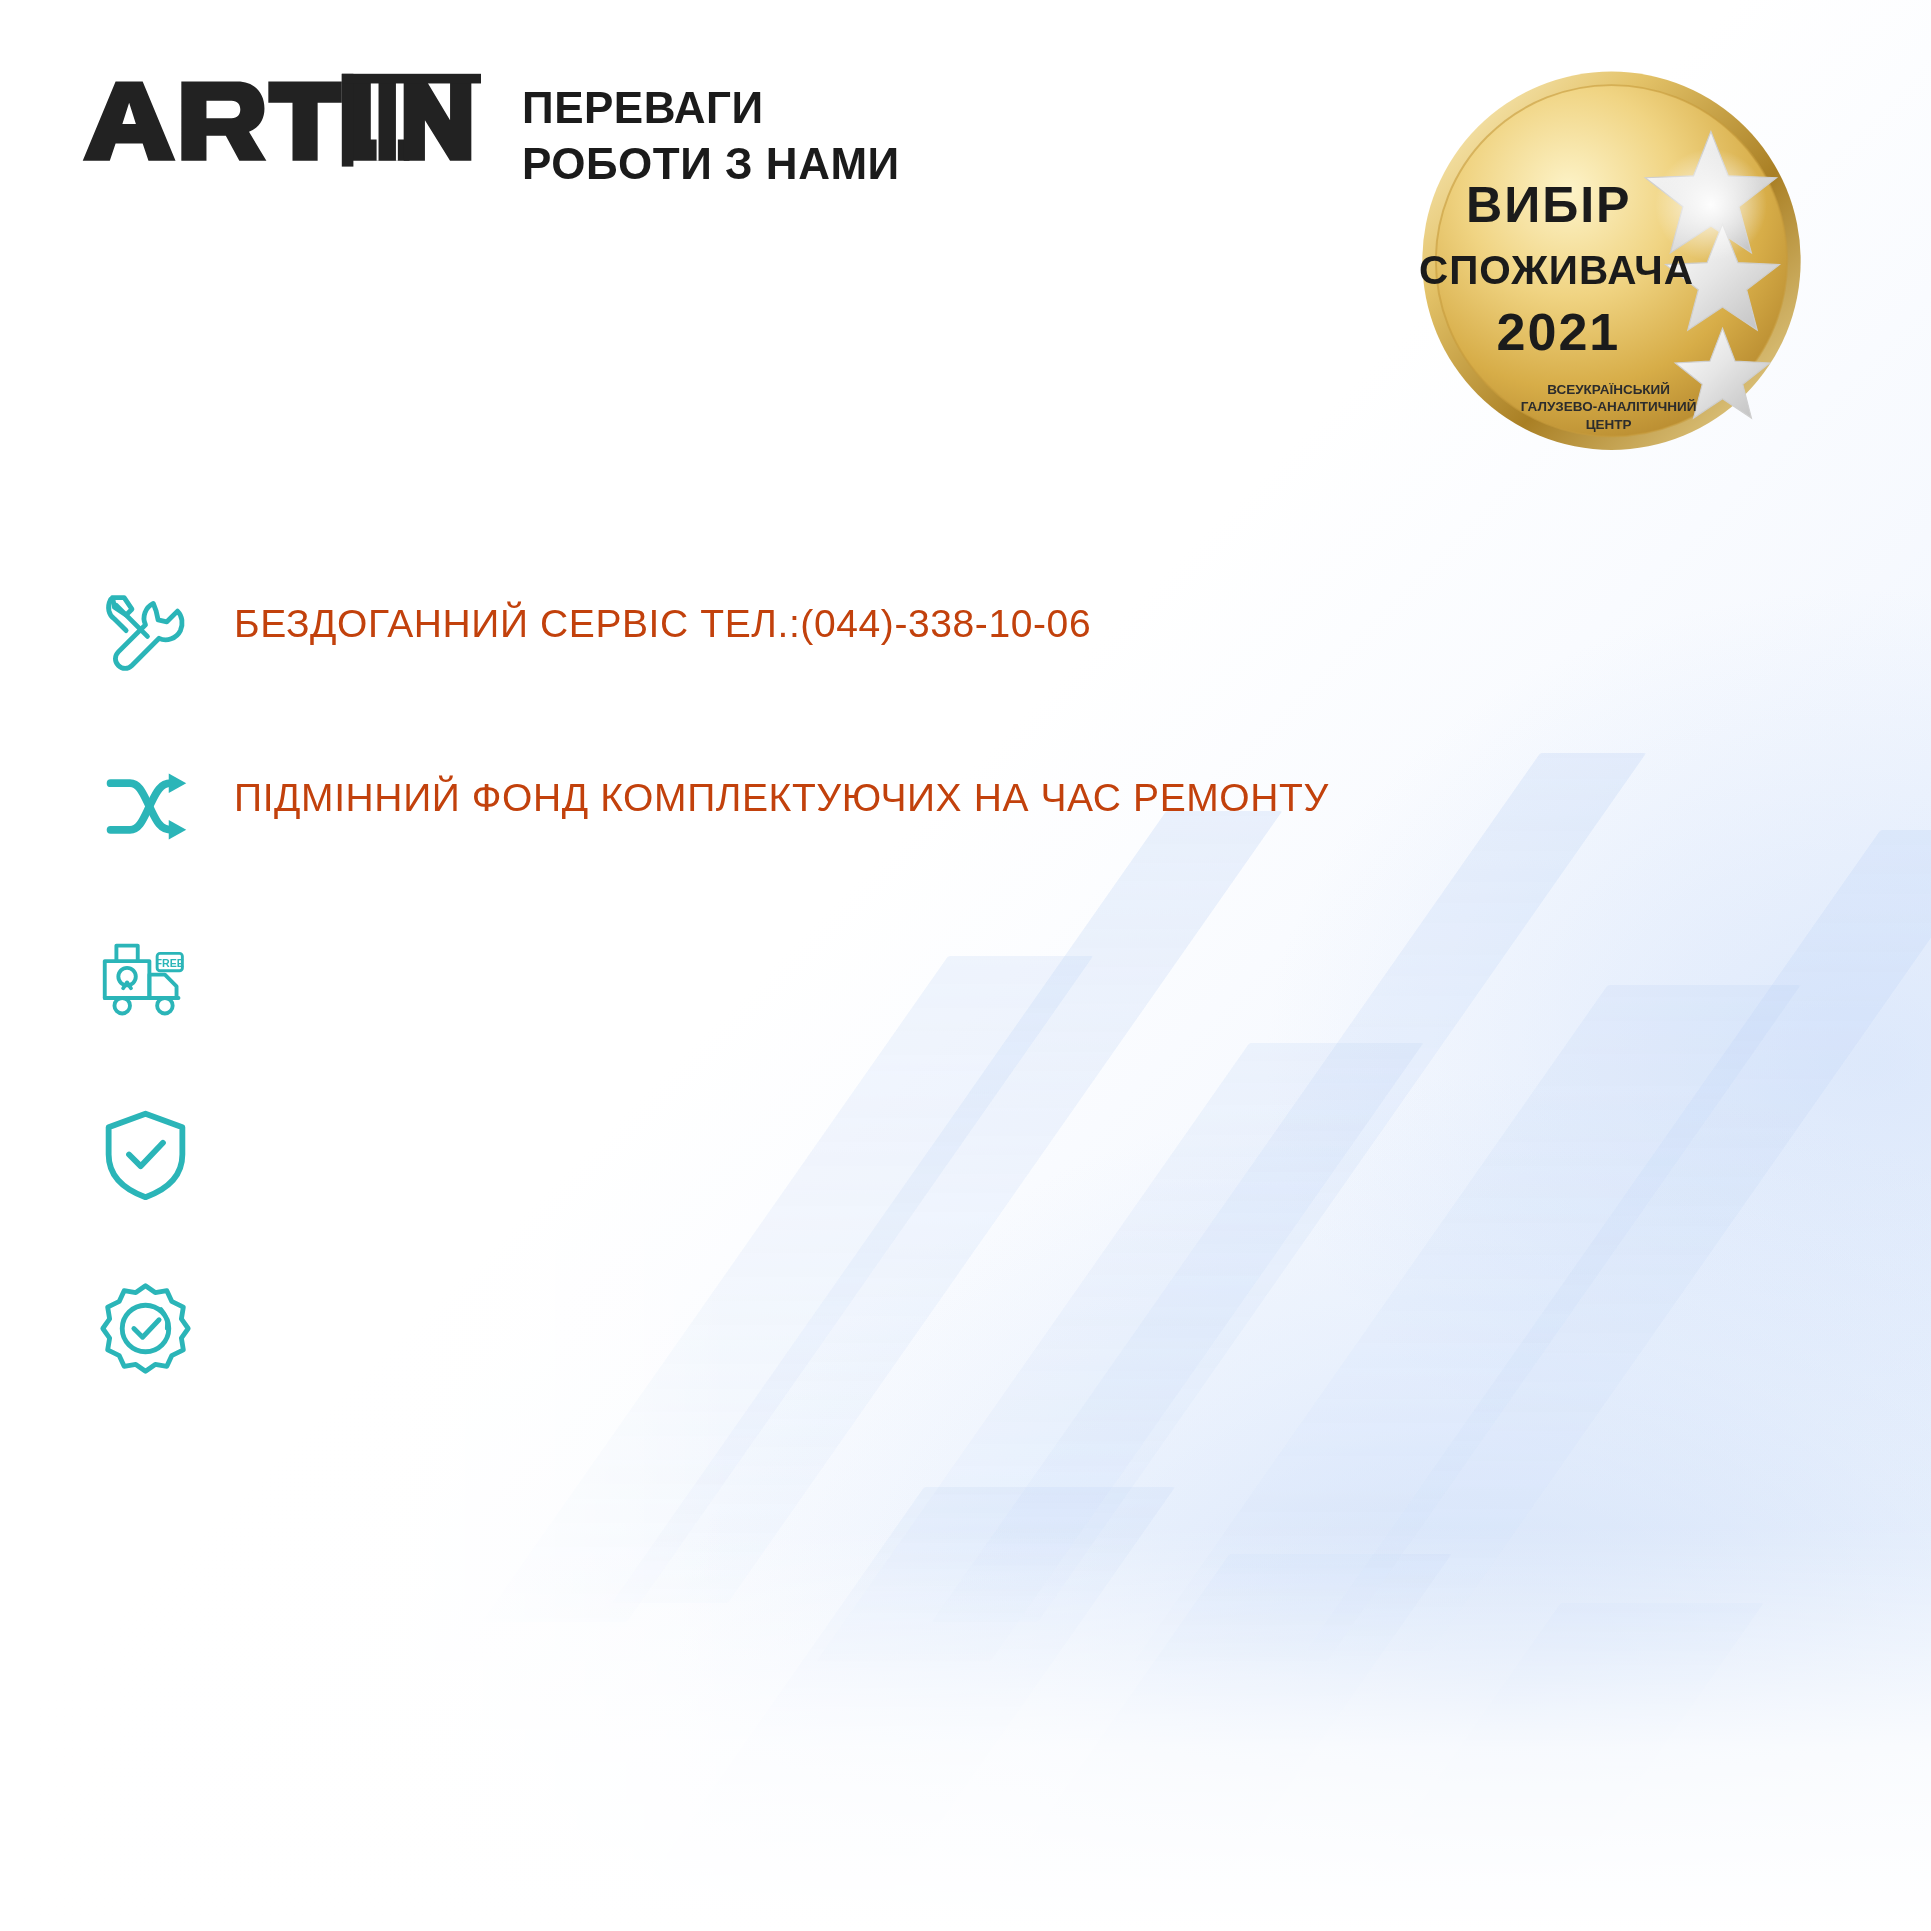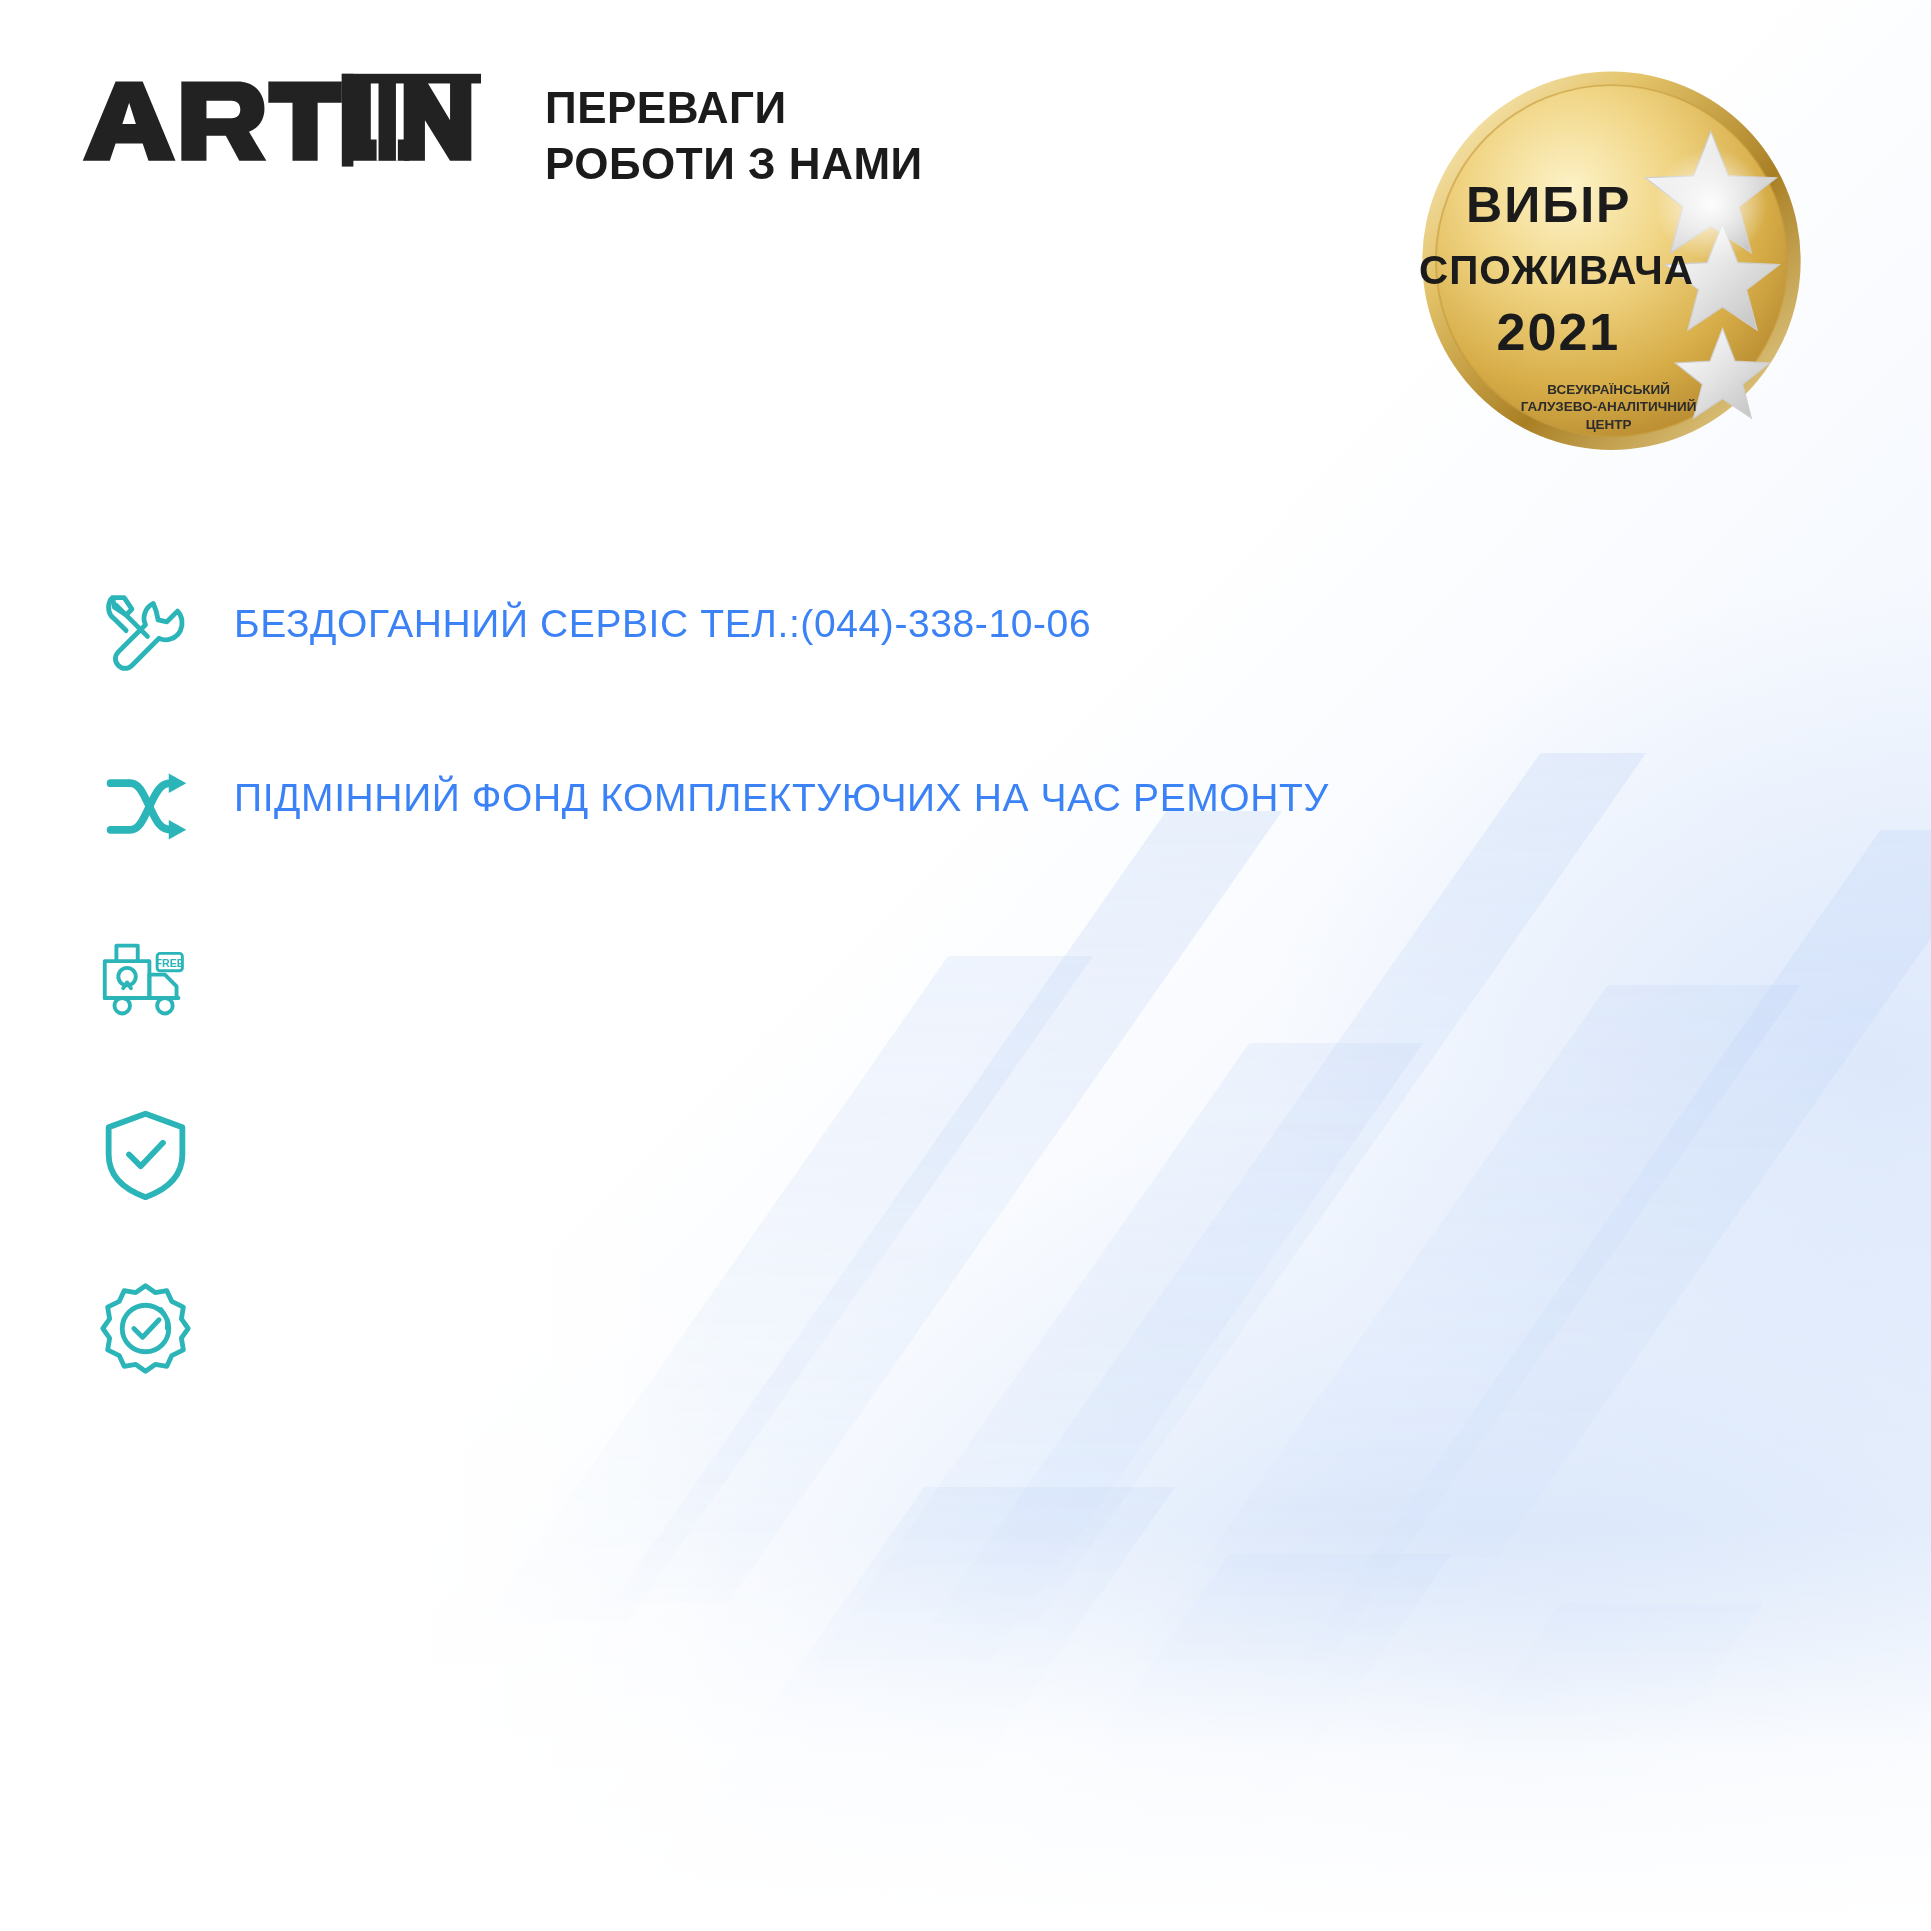--- a/index.html
+++ b/index.html
@@ -60,21 +60,21 @@
     background: linear-gradient(90deg, #ffffff 0%, rgba(255,255,255,0.92) 55%, rgba(255,255,255,0) 100%);
   }
 
   
   .header {
     position: absolute;
     left: 75px;
     top: 68px;
     display: flex;
     align-items: flex-start;
-    gap: 64px;
+    gap: 41px;
     z-index: 5;
   }
   .logo {
     position: relative;
     width: 406px;
     height: 114px;
   }
   .logo svg { display: block; }
 
   .header-title {
@@ -119,21 +119,21 @@
     height: 104px;
     display: flex;
     align-items: flex-start;
     justify-content: center;
   }
   .benefit-text {
     padding-top: 13.5px;
     font-size: 39px;
     line-height: 1.35;
     letter-spacing: 0.6px;
-    color: #3b82f6;
+    color: #c2410c;
     font-weight: 500;
     white-space: pre-line;
     text-transform: uppercase;
   }
   .benefit.two-line .benefit-text { padding-top: 1.9px; }
 </style>
 </head>
 <body>
 
 <div class="poster">

